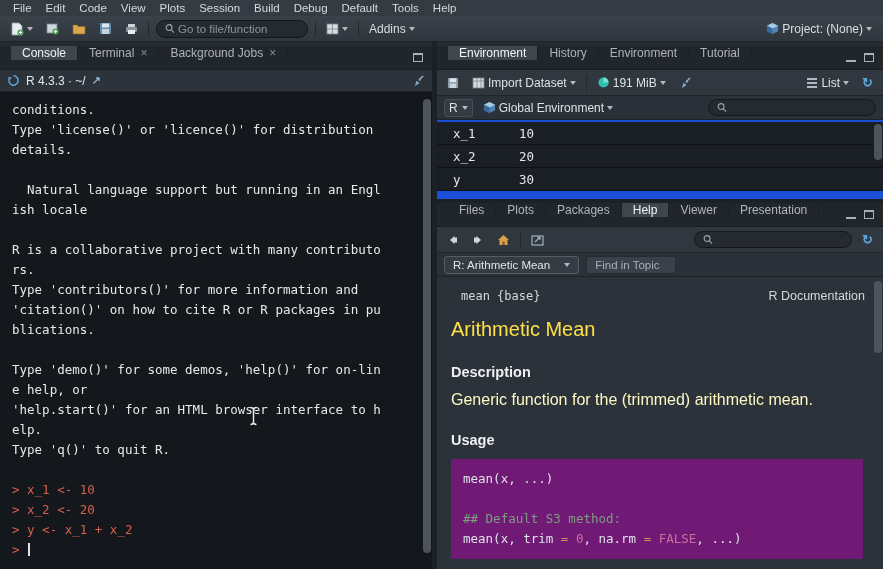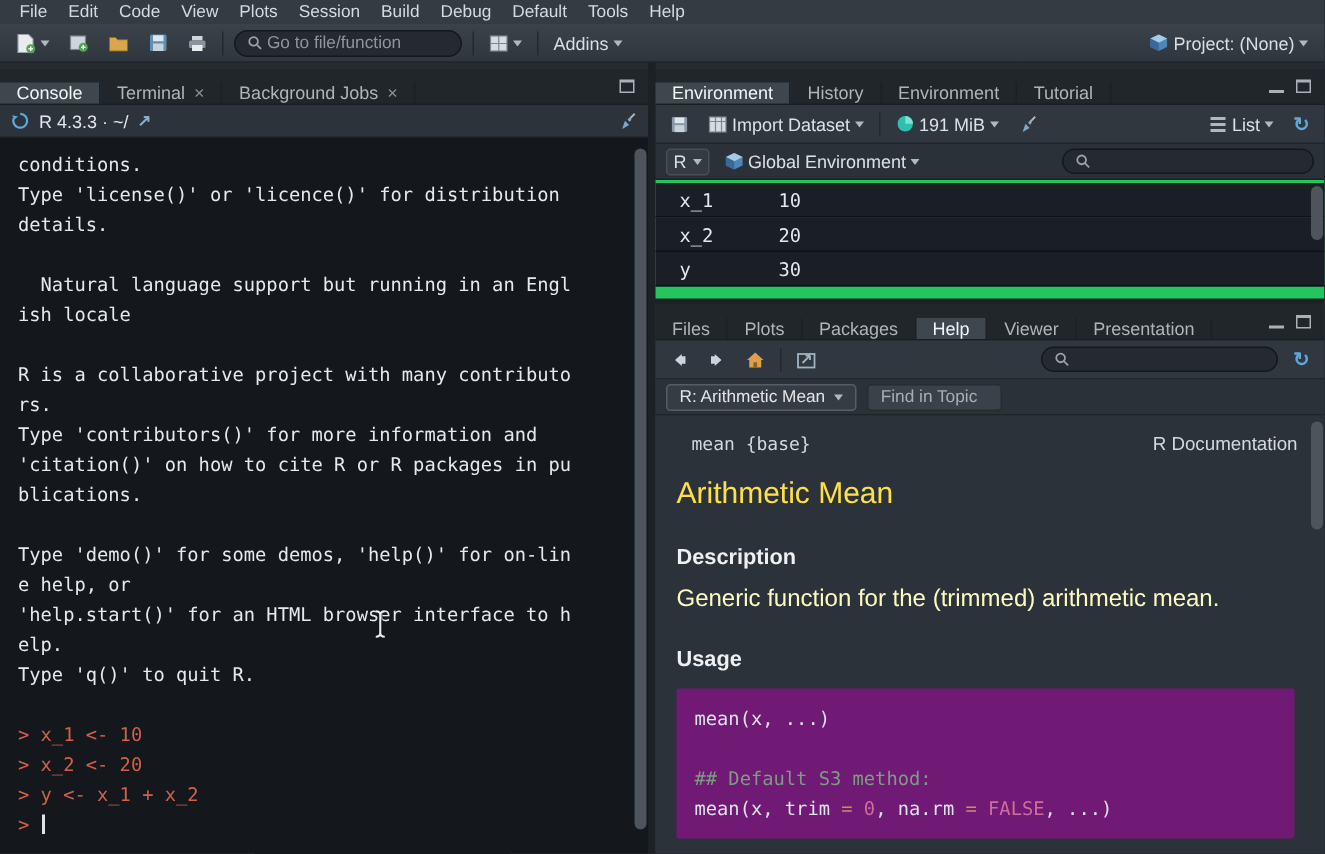--- a/index.html
+++ b/index.html
@@ -22,21 +22,21 @@
 
   
   .left-pane{position:absolute;top:46px;left:0;width:432px;bottom:0;display:flex;flex-direction:column;background:#14171b;}
   .env-pane{position:absolute;top:46px;left:437px;right:0;height:153px;display:flex;flex-direction:column;background:#14181c;}
   .help-pane{position:absolute;top:203px;left:437px;right:0;bottom:0;display:flex;flex-direction:column;background:#2b323a;}
   .splitter-v{position:absolute;top:42px;bottom:0;left:432px;width:5px;background:#1c2125;}
   .splitter-h{position:absolute;left:437px;right:0;top:199px;height:4px;background:#1c2125;}
 
   
   .tabbar{height:24px;background:#21262b;display:flex;align-items:stretch;border-bottom:1px solid #1a1e22;flex:none;}
-  .tabs-strip{display:flex;align-items:flex-end;}
+  .tabs-strip{display:flex;align-items:flex-start;padding-left:11px;}
   .tab{display:flex;align-items:center;gap:6px;padding:0 11px;font-size:12px;color:#aeb4ba;border-right:1px solid #1b2024;white-space:nowrap;}
   .tab.active{background:#3e464e;color:#f2f4f6;}
   .tab-close{color:#878e95;font-size:12px;line-height:1;}
   .tabbar-actions{margin-left:auto;display:flex;align-items:center;gap:8px;padding:0 9px;}
   .icon-min{width:10px;height:9px;border-bottom:2px solid #a9b0b7;display:inline-block;}
   .icon-max{width:10px;height:9px;border:1px solid #a9b0b7;border-top-width:2px;display:inline-block;}
 
   
   .console-header{height:22px;background:#2c333b;border-bottom:1px solid #1c2126;display:flex;align-items:center;gap:6px;padding:0 7px;flex:none;}
   .console-title{font-size:12px;color:#e4e7ea;}
@@ -51,27 +51,27 @@
 
   
   .panel-toolbar{height:26px;background:#30373e;border-bottom:1px solid #20252a;display:flex;align-items:center;gap:7px;padding:4px 7px;flex:none;font-size:12px;color:#dde1e5;}
   .panel-toolbar2{height:24px;background:#2a3138;border-bottom:1px solid #1e2327;display:flex;align-items:center;gap:7px;padding:0 7px;flex:none;font-size:12px;color:#dde1e5;}
   .search-pill{height:17px;width:168px;}
   .bars{width:10px;height:2px;background:#b2b8bf;box-shadow:0 4px 0 #b2b8bf,0 -4px 0 #b2b8bf;display:inline-block;margin:0 1px;}
   .refresh-glyph{color:#5fa8dc;font-size:13px;font-weight:bold;line-height:1;}
   .small-btn{display:flex;align-items:center;gap:4px;padding:1px 4px;border:1px solid #474f57;border-radius:3px;background:#343b43;}
 
   
-  .env-grid{flex:1;position:relative;background:#22c55e;padding-top:2px;font-family:"DejaVu Sans Mono",monospace;}
+  .env-grid{flex:1;position:relative;background:#1d4ed8;padding-top:2px;font-family:"DejaVu Sans Mono",monospace;}
   .env-row{display:flex;height:23px;align-items:center;background:#1a1f25;border-bottom:1px solid #0f1215;font-size:12.5px;color:#e3e6ea;}
   .env-name{width:82px;padding-left:16px;flex:none;}
   .env-value{flex:1;}
 
   
-  .topic-dd{display:flex;align-items:center;gap:6px;border:1px solid #555d65;background:#353c44;border-radius:3px;height:18px;padding:0 8px;font-size:11.5px;color:#e2e5e9;text-align:right;}
+  .topic-dd{display:flex;align-items:center;gap:14px;border:1px solid #555d65;background:#353c44;border-radius:3px;height:18px;padding:0 8px;font-size:11.5px;color:#e2e5e9;text-align:right;}
   .find-input{height:18px;background:#3a414a;border:1px solid #272c31;border-radius:3px;font-size:11.5px;color:#a8aeb5;padding:0 8px;width:90px;font-family:inherit;}
   .find-input::placeholder{color:#a8aeb5;}
   .help-content{flex:1;position:relative;background:#2b323a;overflow:hidden;padding:12px 18px 0 14px;}
   .help-meta{display:flex;justify-content:space-between;align-items:baseline;}
   .help-meta-left{font-family:"DejaVu Sans Mono",monospace;font-size:12px;color:#d5d9dd;padding-left:10px;}
   .help-meta-right{font-size:12.5px;color:#d5d9dd;}
   .help-title{font-size:20px;color:#fde047;margin-top:15px;font-weight:400;}
   .help-h2{font-size:14.5px;font-weight:700;color:#eef0f2;margin-top:23px;}
   .help-p{font-size:16px;color:#fef9c3;margin-top:11px;}
   .code-block{margin-top:11px;background:#701a75;border-radius:2px;padding:10px 12px;font-family:"DejaVu Sans Mono",monospace;font-size:12.5px;line-height:20px;margin-right:2px;}

